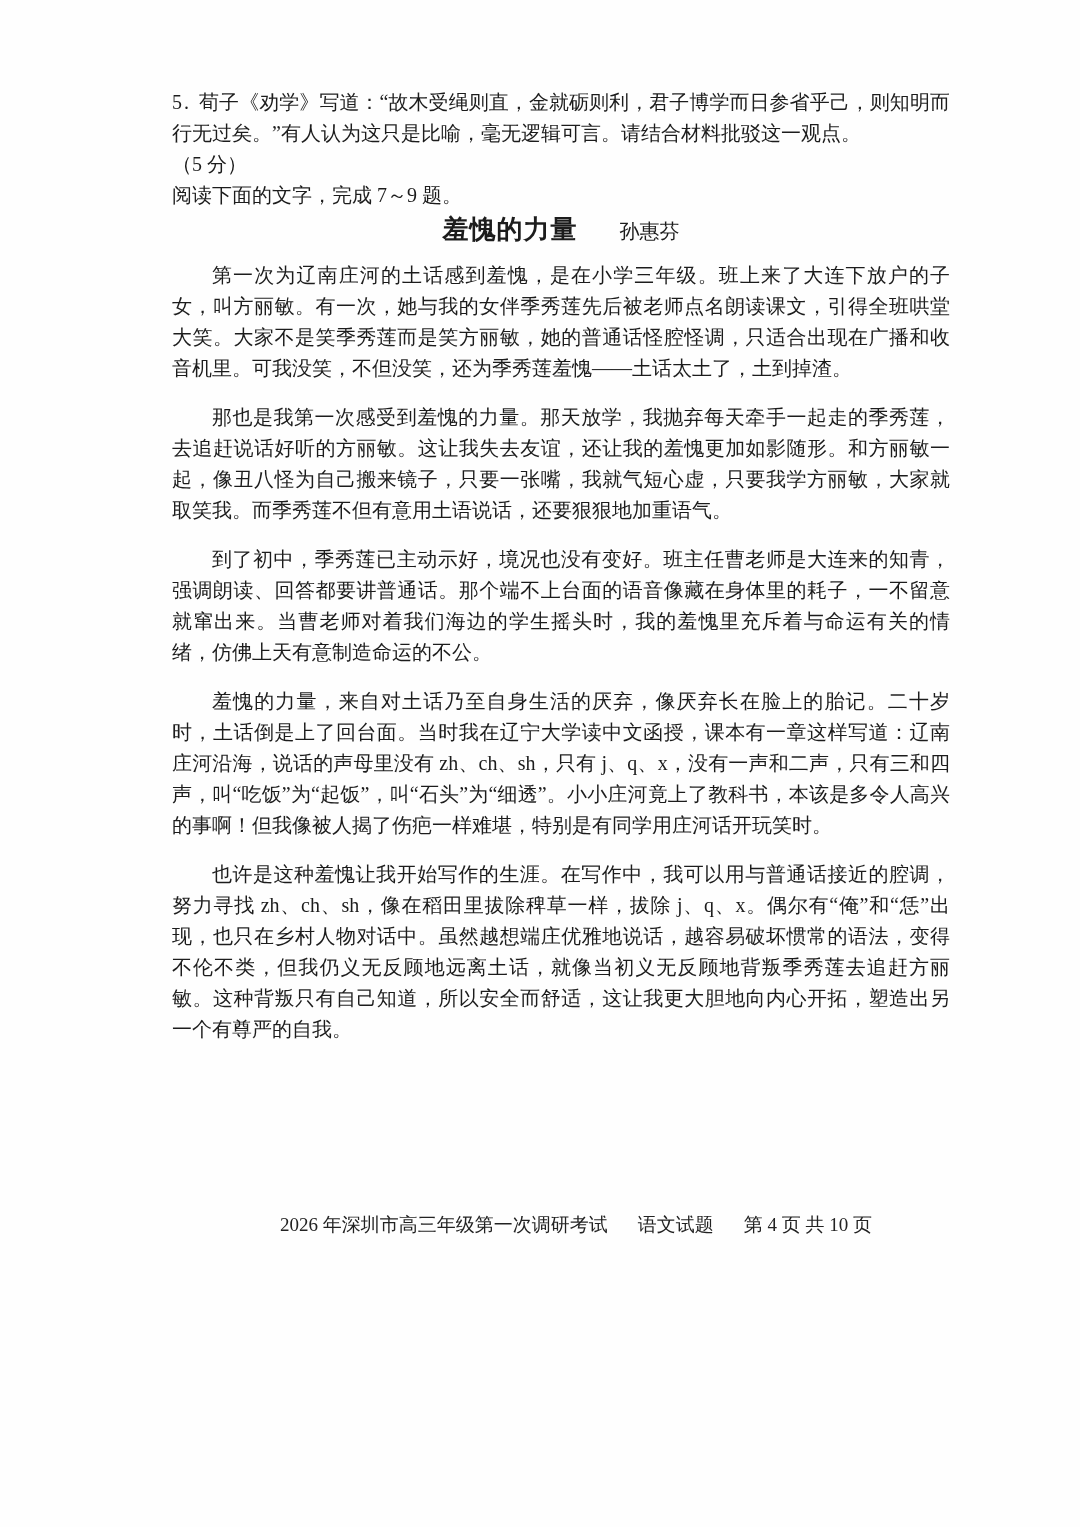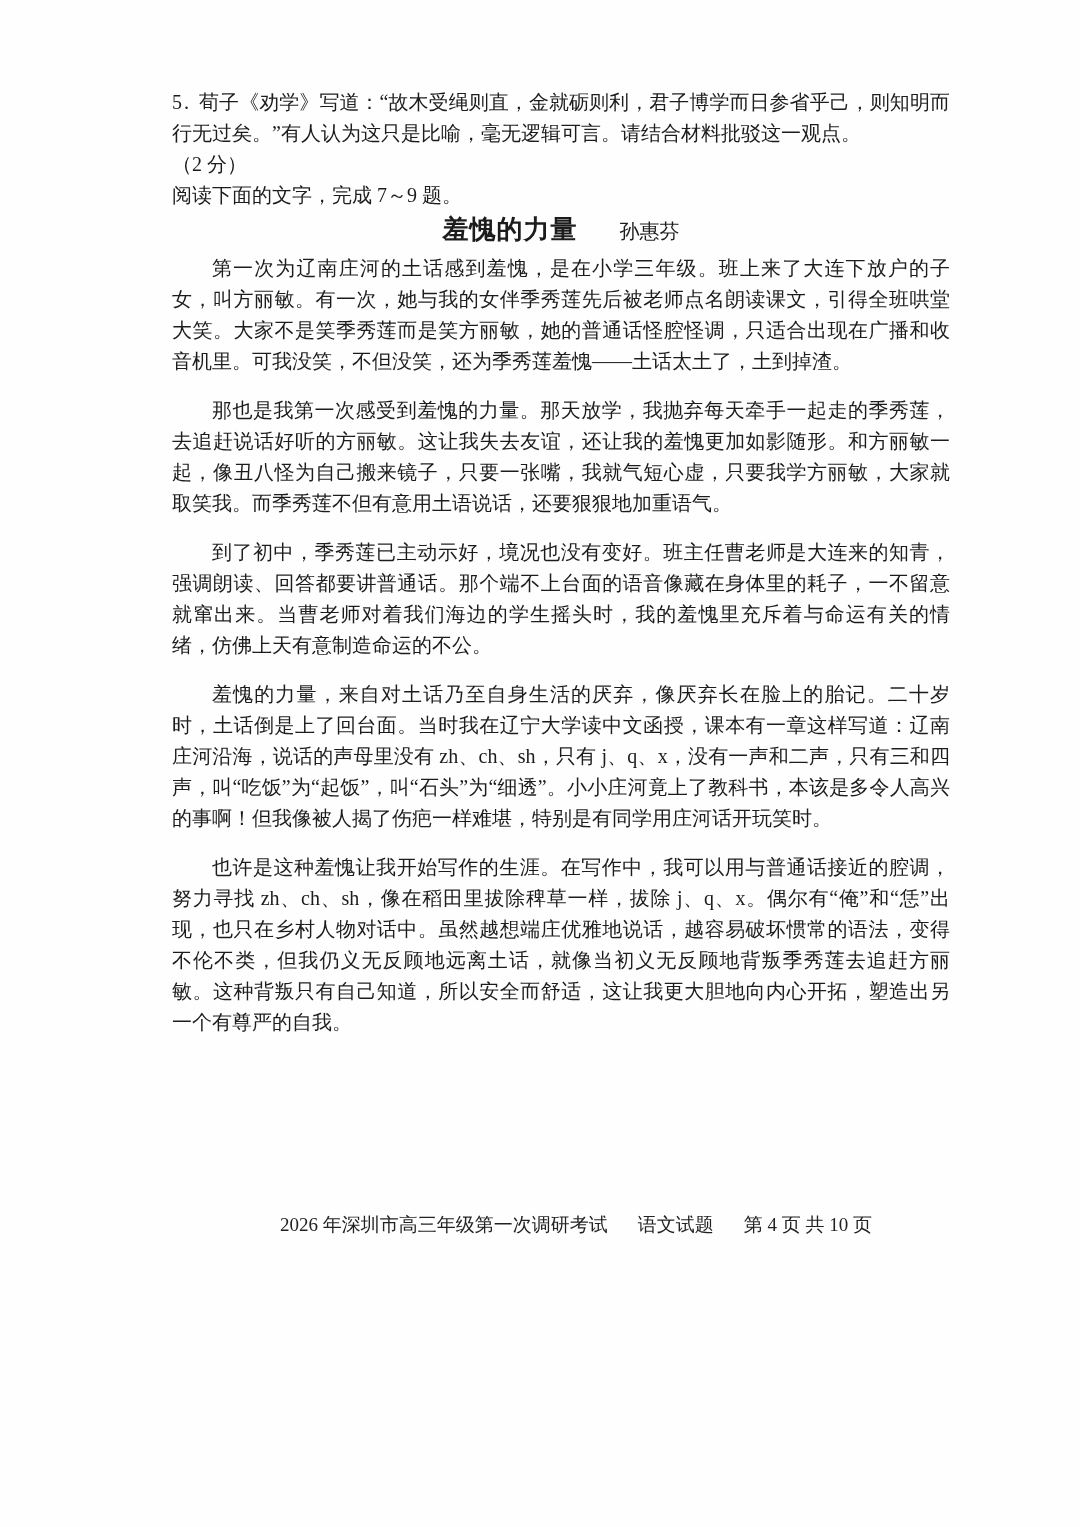--- a/index.html
+++ b/index.html
@@ -51,21 +51,21 @@
   }
   .essay-author {
     font-size: 20px;
     margin-left: 42px;
   }
 
   .para {
     text-indent: 2em;
   }
   .para + .para { margin-top: 18px; }
-  .essay-titleline + .para { margin-top: 3px; }
+  .essay-titleline + .para { margin-top: 10px; }
 
   .footer {
     position: absolute;
     top: 1212px;
     left: 0;
     width: 1080px;
     display: flex;
     justify-content: center;
     align-items: baseline;
     font-size: 19px;
@@ -77,21 +77,21 @@
   .footer .gap-md { margin-left: 30px; }
 </style>
 </head>
 <body>
 
 <div class="page">
 
   <div class="content">
 
     <p class="question-block"><span class="q-num">5.</span><span>荀子《劝学》写道：“故木受绳则直，金就砺则利，君子博学而日参省乎己，则知明而行无过矣。”有人认为这只是比喻，毫无逻辑可言。请结合材料批驳这一观点。</span></p>
-    <p class="q-score">（2 分）</p>
+    <p class="q-score">（5 分）</p>
 
 
     <p class="sec-instruction">阅读下面的文字，完成 7～9 题。</p>
 
     <p class="essay-titleline"><span class="essay-title">羞愧的力量</span><span class="essay-author">孙惠芬</span></p>
 
     <p class="para">第一次为辽南庄河的土话感到羞愧，是在小学三年级。班上来了大连下放户的子女，叫方丽敏。有一次，她与我的女伴季秀莲先后被老师点名朗读课文，引得全班哄堂大笑。大家不是笑季秀莲而是笑方丽敏，她的普通话怪腔怪调，只适合出现在广播和收音机里。可我没笑，不但没笑，还为季秀莲羞愧——土话太土了，土到掉渣。</p>
     <p class="para">那也是我第一次感受到羞愧的力量。那天放学，我抛弃每天牵手一起走的季秀莲，去追赶说话好听的方丽敏。这让我失去友谊，还让我的羞愧更加如影随形。和方丽敏一起，像丑八怪为自己搬来镜子，只要一张嘴，我就气短心虚，只要我学方丽敏，大家就取笑我。而季秀莲不但有意用土语说话，还要狠狠地加重语气。</p>
     <p class="para">到了初中，季秀莲已主动示好，境况也没有变好。班主任曹老师是大连来的知青，强调朗读、回答都要讲普通话。那个端不上台面的语音像藏在身体里的耗子，一不留意就窜出来。当曹老师对着我们海边的学生摇头时，我的羞愧里充斥着与命运有关的情绪，仿佛上天有意制造命运的不公。</p>
     <p class="para">羞愧的力量，来自对土话乃至自身生活的厌弃，像厌弃长在脸上的胎记。二十岁时，土话倒是上了回台面。当时我在辽宁大学读中文函授，课本有一章这样写道：辽南庄河沿海，说话的声母里没有 zh、ch、sh，只有 j、q、x，没有一声和二声，只有三和四声，叫“吃饭”为“起饭”，叫“石头”为“细透”。小小庄河竟上了教科书，本该是多令人高兴的事啊！但我像被人揭了伤疤一样难堪，特别是有同学用庄河话开玩笑时。</p>

